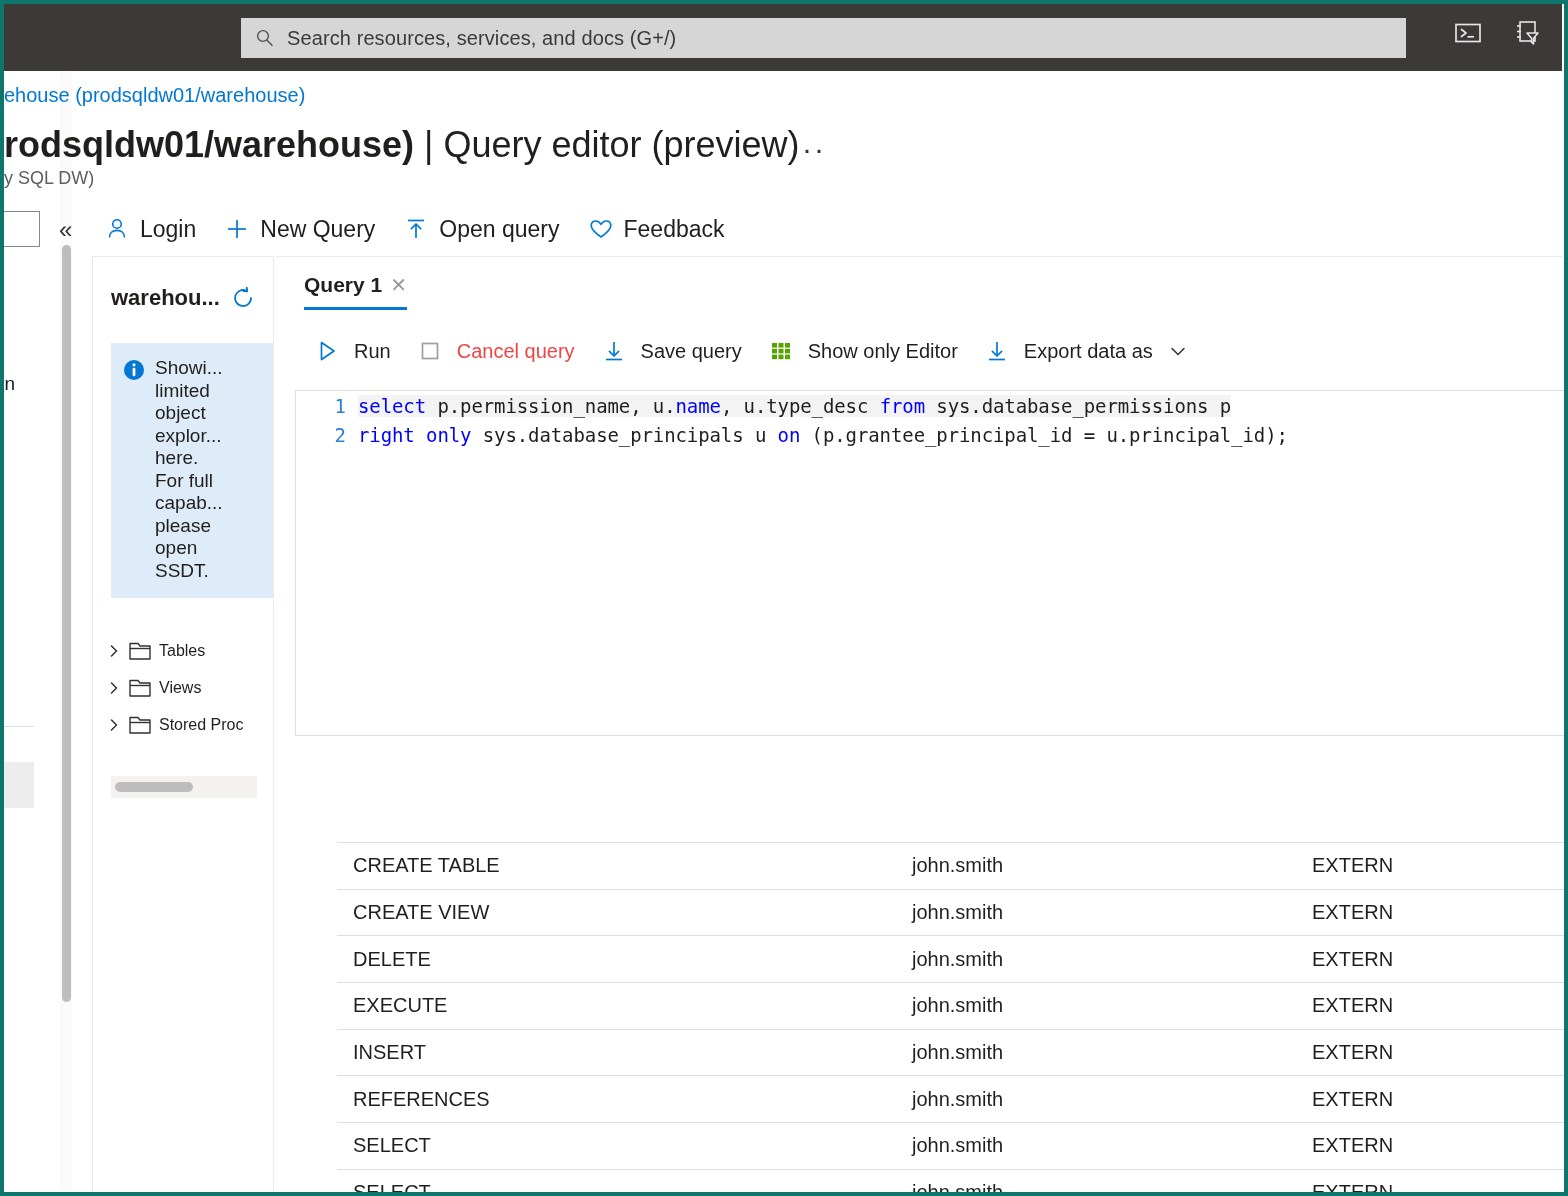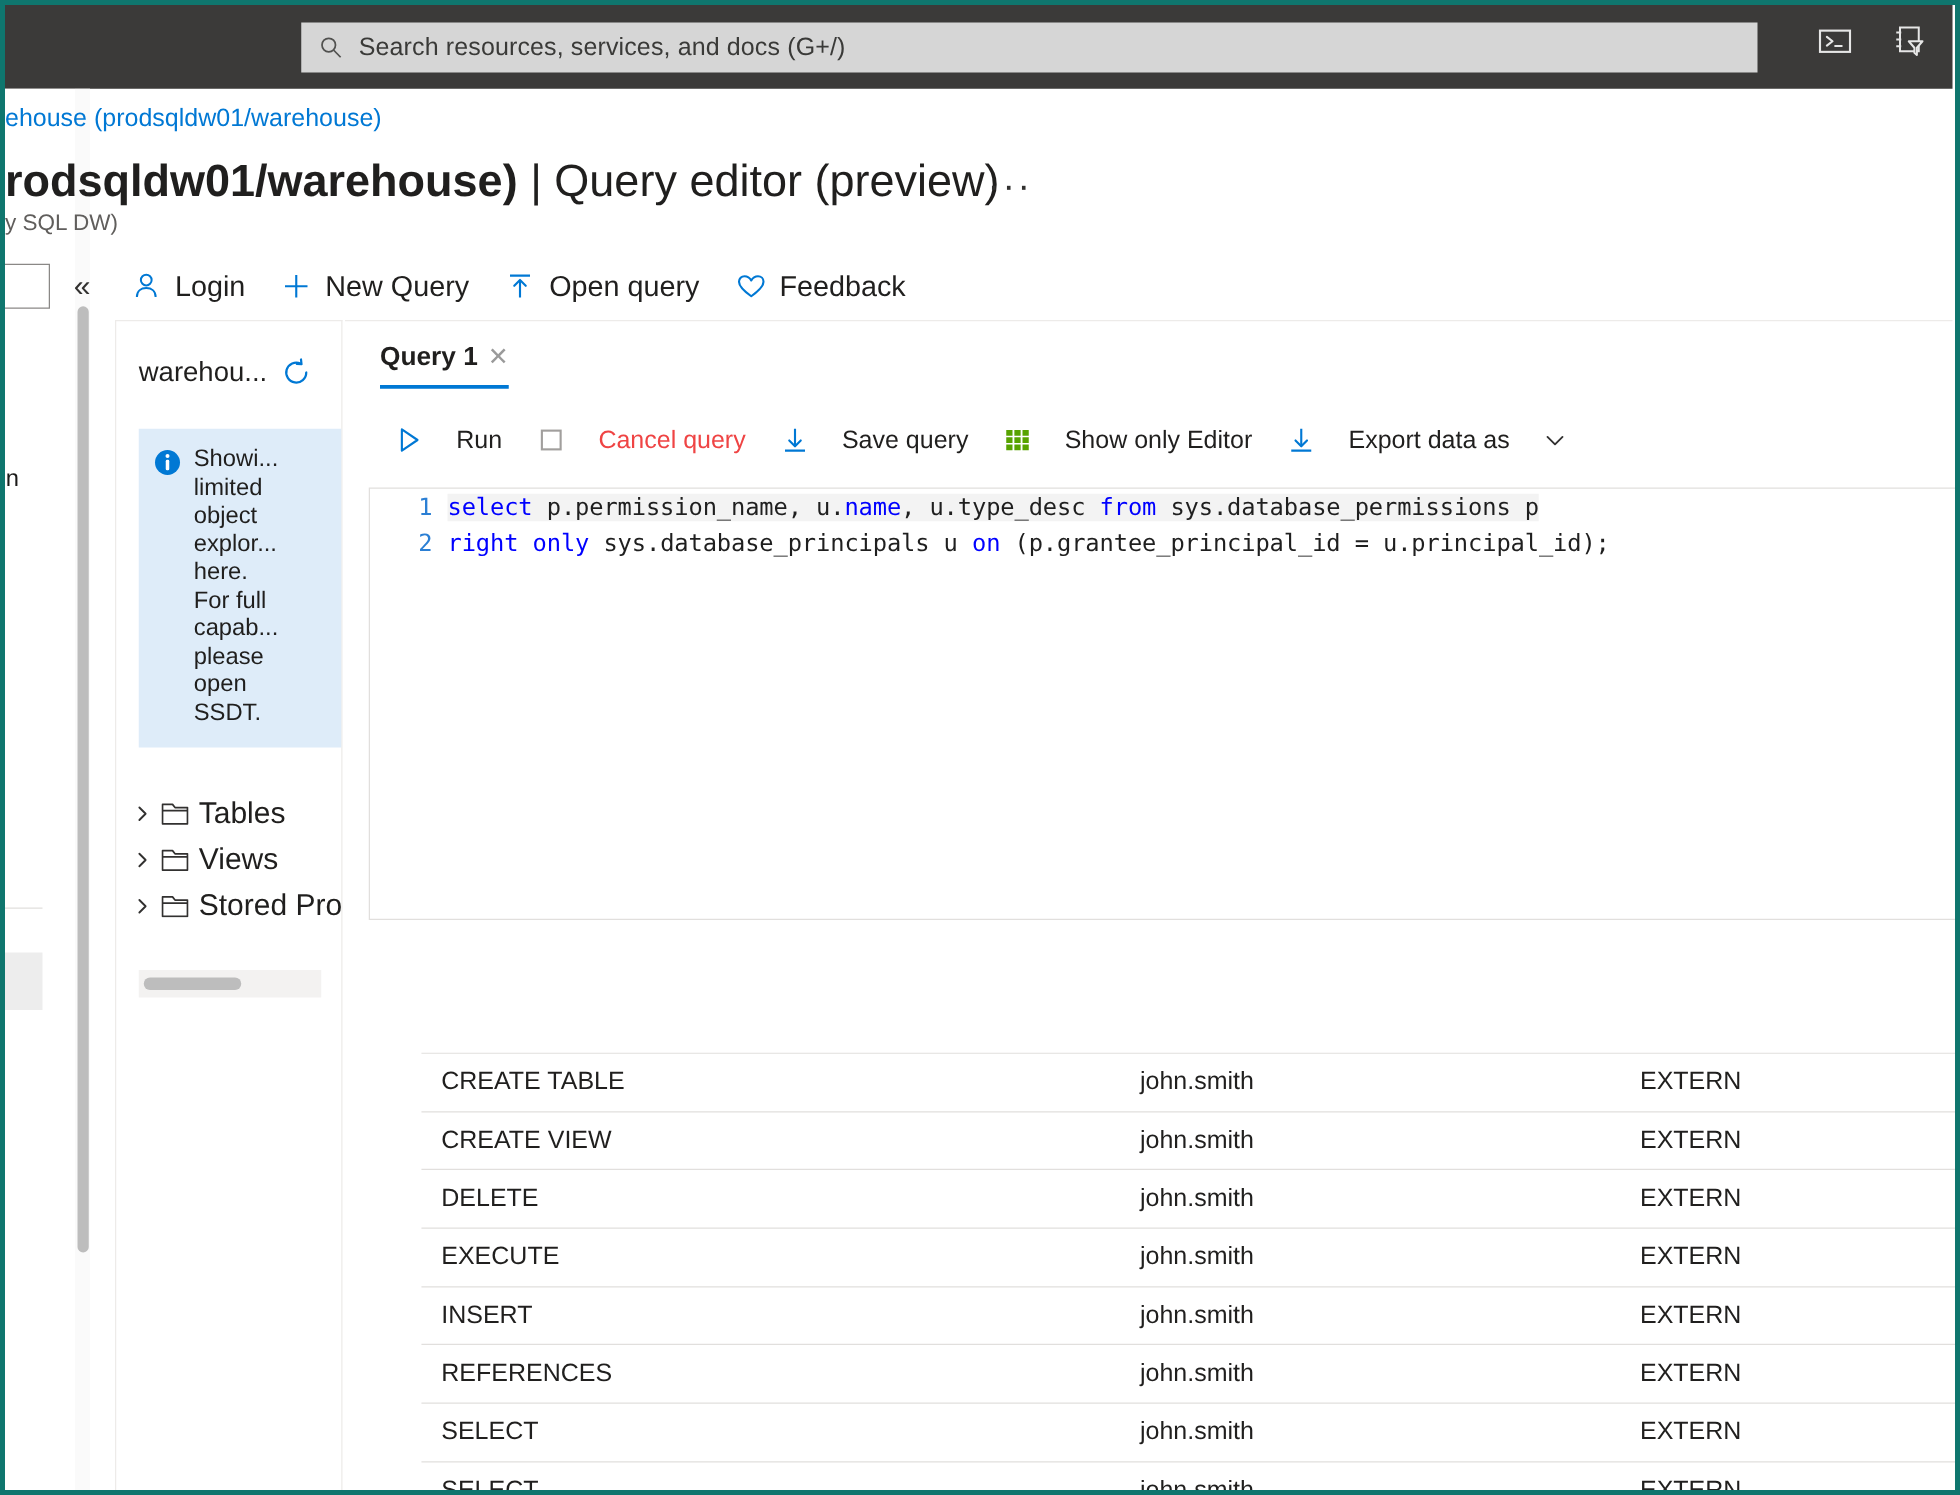--- a/index.html
+++ b/index.html
@@ -114,36 +114,36 @@
     background: #ffffff;
     border-left: 1px solid #edebe9;
     border-right: 1px solid #edebe9;
     border-top: 1px solid #edebe9;
     overflow: hidden;
   }
   .oe-head {
     display: flex; align-items: center; gap: 10px;
     padding: 28px 0 0 18px;
   }
-  .oe-title { font-size: 22px; color: #201f1e; white-space: nowrap; }
+  .oe-title { font-size: 22px; color: #201f1e; white-space: nowrap; font-weight: bold; }
   .oe-refresh { width: 26px; height: 26px; cursor: pointer; }
   .oe-info {
     margin: 32px 0 0 18px; width: 176px;
     background: #deecf9; padding: 14px 10px 16px 12px;
     display: flex; gap: 10px;
   }
   .oe-info-ico { width: 22px; height: 22px; flex: 0 0 22px; margin-top: 2px; }
   .oe-info-txt {
     font-size: 19px; color: #201f1e; line-height: 22.5px;
     white-space: pre-line;
   }
   .oe-tree { margin-top: 34px; padding-left: 14px; }
   .oe-node {
     display: flex; align-items: center; gap: 8px;
-    height: 37px; font-size: 24px; color: #201f1e;
+    height: 37px; font-size: 16px; color: #201f1e;
     white-space: nowrap; cursor: pointer;
   }
   .oe-chev { width: 14px; height: 14px; flex: 0 0 14px; }
   .oe-folder { width: 22px; height: 18px; flex: 0 0 22px; }
   .oe-hscroll {
     position: absolute; left: 18px; bottom: 402px;
     width: 146px; height: 22px; background: #f3f2f1;
     display: flex; align-items: center;
   }
   .oe-hthumb {
@@ -170,21 +170,21 @@
     padding-bottom: 10px; cursor: pointer;
     border-bottom: 3px solid #0078d4;
   }
   .qtab-close { font-size: 20px; color: #9a9a9a; font-weight: 400; cursor: pointer; }
 
   .qtoolbar {
     display: flex; align-items: center; gap: 6px;
     padding: 22px 0 0 28px;
   }
   .qtool {
-    display: flex; align-items: center; gap: 25px;
+    display: flex; align-items: center; gap: 14px;
     padding: 6px 10px; font-size: 20px; color: #201f1e;
     white-space: nowrap; cursor: pointer;
   }
   .qtool.disabled { color: #ef4444; cursor: default; }
   .qtool svg { flex: 0 0 auto; }
 
   .editor {
     position: absolute; left: 291px; top: 386px;
     width: 1280px; height: 346px;
     border: 1px solid #e1dfdd; background: #ffffff;

